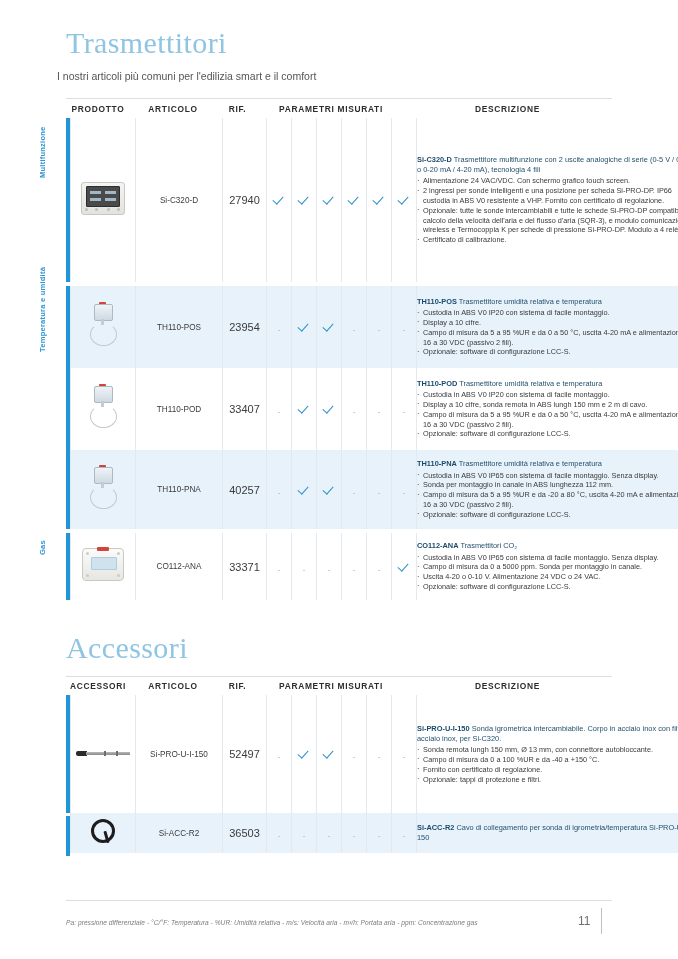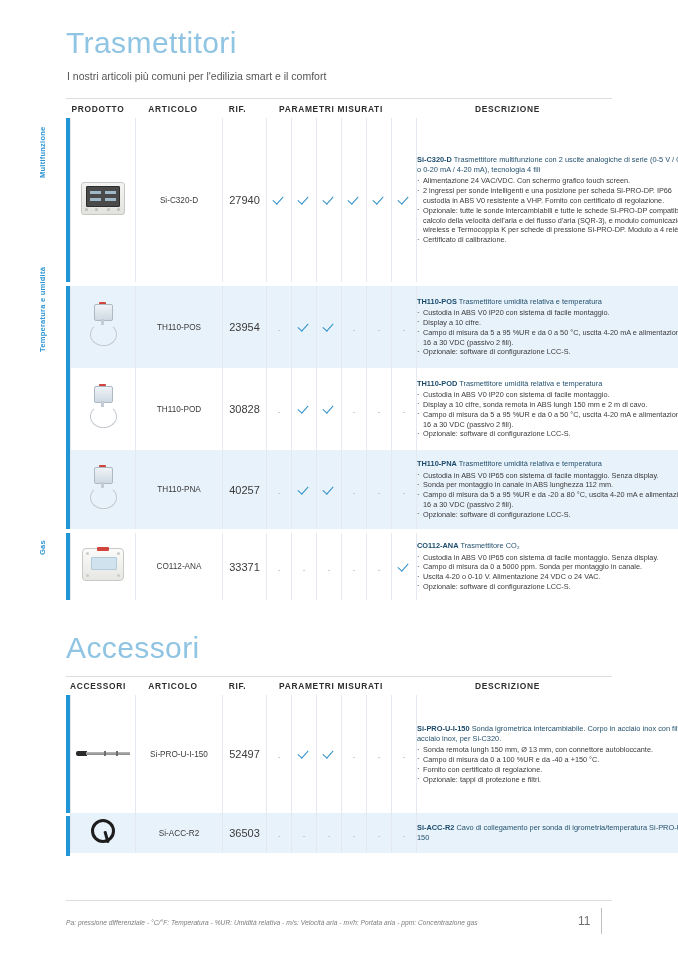--- a/index.html
+++ b/index.html
@@ -13,20 +13,21 @@
   .page{position:relative;width:678px;height:959px;}
 
   
   .sec-title{
     position:absolute;
     font-size:30px;
     font-weight:300;
     color:#8fc4e3;
     letter-spacing:0.4px;
     line-height:1;
+    font-family:Liberation Serif, serif;
   }
   .sec-sub{
     position:absolute;
     font-size:10.5px;
     color:#555;
     font-weight:400;
   }
 
   
   .colhead{
@@ -234,21 +235,21 @@
     position:absolute;left:15px;top:13px;width:3px;height:12px;
     background:#1d1d1d;transform:rotate(-16deg);border-radius:1px;
   }
 </style>
 </head>
 <body>
 
 <div class="page">
 
   <div class="sec-title" style="left:66px;top:28px;">Trasmettitori</div>
-  <div class="sec-sub" style="left:67px;top:70px;">I nostri articoli più comuni per l'edilizia smart e il comfort</div>
+  <div class="sec-sub" style="left:57px;top:70px;">I nostri articoli più comuni per l'edilizia smart e il comfort</div>
 
   <div class="toprule" style="left:66px;top:98px;width:546px;"></div>
 
   <div class="colhead" style="left:66px;top:104px;width:64px;">PRODOTTO</div>
   <div class="colhead" style="left:130px;top:104px;width:86px;">ARTICOLO</div>
   <div class="colhead" style="left:216px;top:104px;width:43px;">RIF.</div>
   <div class="colhead" style="left:259px;top:104px;width:144px;">PARAMETRI MISURATI</div>
   <div class="colhead" style="left:403px;top:104px;width:209px;">DESCRIZIONE</div>
 
   <div class="pstrip" style="left:259px;top:124px;width:144px;">
@@ -342,21 +343,21 @@
       </td>
     </tr>
 
     <tr class="plain" style="height:82px;">
       <td class="c-img">
         <span class="art art-th">
           <span class="red"></span><span class="head"></span><span class="stem"></span><span class="cable"></span>
         </span>
       </td>
       <td class="c-art">TH110-POD</td>
-      <td class="c-rif">30828</td>
+      <td class="c-rif">33407</td>
       <td class="p"><span class="dash">-</span></td>
       <td class="p"><span class="chk"></span></td>
       <td class="p"><span class="chk"></span></td>
       <td class="p"><span class="dash">-</span></td>
       <td class="p"><span class="dash">-</span></td>
       <td class="p"><span class="dash">-</span></td>
       <td class="c-desc">
         <div class="d-title">
           <b>TH110-POD</b>
           <span>Trasmettitore umidità relativa e temperatura</span>
@@ -417,21 +418,21 @@
       <td class="c-rif">33371</td>
       <td class="p"><span class="dash">-</span></td>
       <td class="p"><span class="dash">-</span></td>
       <td class="p"><span class="dash">-</span></td>
       <td class="p"><span class="dash">-</span></td>
       <td class="p"><span class="dash">-</span></td>
       <td class="p"><span class="chk"></span></td>
       <td class="c-desc">
         <div class="d-title">
           <b>CO112-ANA</b>
-          <span>Trasmettitore CO₂</span>
+          <span>Trasmettitori CO₂</span>
         </div>
         <ul class="d-list">
           <li>Custodia in ABS V0 IP65 con sistema di facile montaggio. Senza display.</li>
           <li>Campo di misura da 0 a 5000 ppm. Sonda per montaggio in canale.</li>
           <li>Uscita 4-20 o 0-10 V. Alimentazione 24 VDC o 24 VAC.</li>
           <li>Opzionale: software di configurazione LCC-S.</li>
         </ul>
       </td>
     </tr>
   </tbody>

